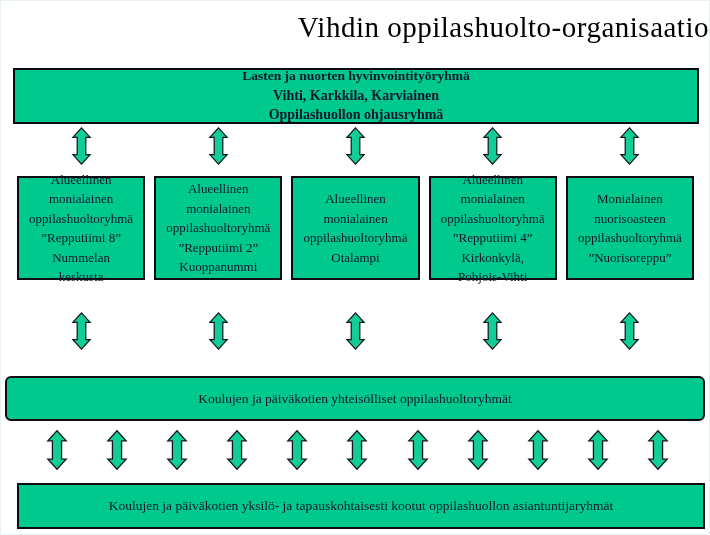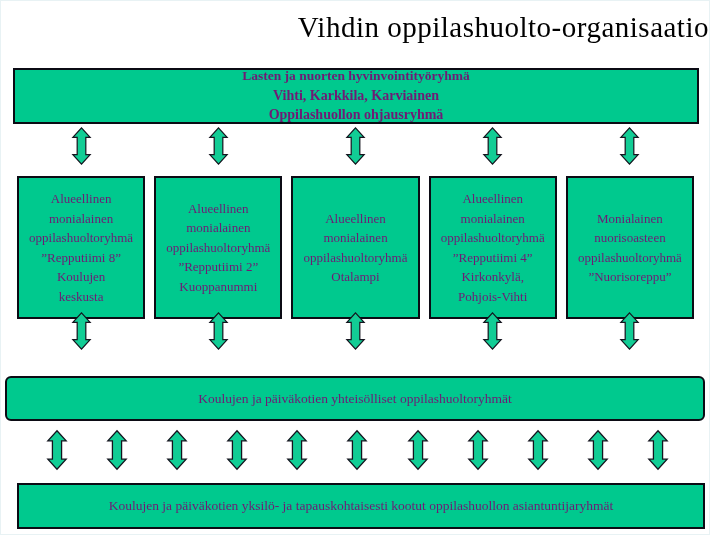--- a/index.html
+++ b/index.html
@@ -15,21 +15,21 @@
   .title {
     position:absolute; top:10px; left:0; right:0;
     text-align:right;
     font-size:29px;
     color:#000000;
     letter-spacing:0.5px;
   }
   .gbox {
     background:#00c98e;
     border:2px solid #0b0b14;
-    color:#701a75;
+    color:#0f172a;
     box-sizing:border-box;
     display:flex; flex-direction:column;
     align-items:center; justify-content:center;
     text-align:center;
   }
   .top-box {
     position:absolute; left:12px; right:10px; top:67px; height:56px;
     line-height:1.4;
   }
   .top-box .l1 { font-weight:bold; font-size:13.5px; }
@@ -37,21 +37,21 @@
 
   .arrow-row-5 {
     position:absolute; left:16px; right:15px;
     display:flex; gap:9px;
   }
   .arrow-row-5 .cell { flex:1; display:flex; justify-content:center; }
   .row1 { top:126px; height:38px; }
   .row2 { top:311px; height:38px; }
 
   .boxes-row {
-    position:absolute; left:16px; right:15px; top:175px; height:143px;
+    position:absolute; left:16px; right:15px; top:175px; height:104px;
     display:flex; gap:9px;
   }
   .rbox {
     flex:1;
     font-size:13px;
     line-height:1.5;
     padding:2px;
   }
 
   .wide-box-1 {
@@ -124,21 +124,21 @@
         </span>
       </span>
   </div>
 
   <div class="boxes-row">
     <div class="gbox rbox">
       <div>Alueellinen</div>
       <div>monialainen</div>
       <div>oppilashuoltoryhmä</div>
       <div>”Repputiimi 8”</div>
-      <div>Koulujen</div>
+      <div>Nummelan</div>
       <div>keskusta</div>
     </div>
     <div class="gbox rbox">
       <div>Alueellinen</div>
       <div>monialainen</div>
       <div>oppilashuoltoryhmä</div>
       <div>”Repputiimi 2”</div>
       <div>Kuoppanummi</div>
     </div>
     <div class="gbox rbox">

